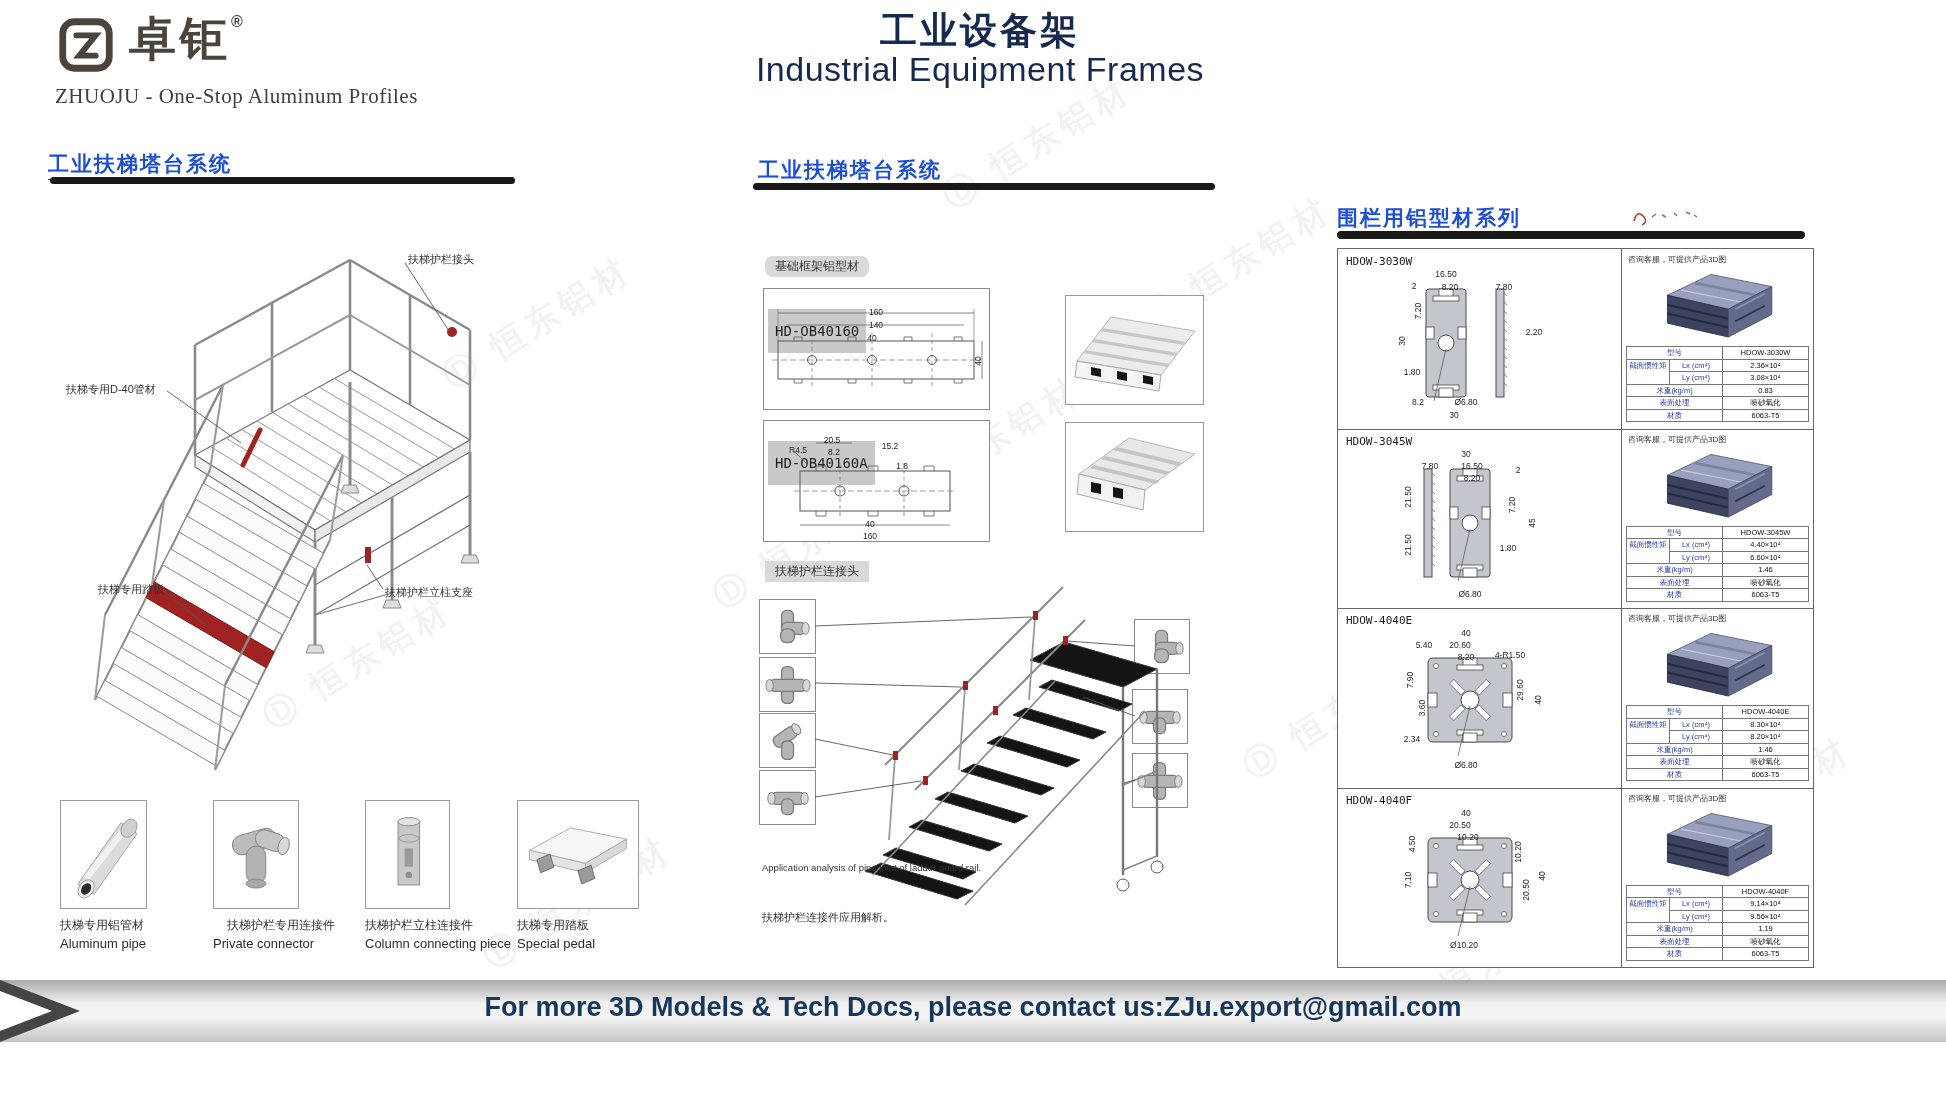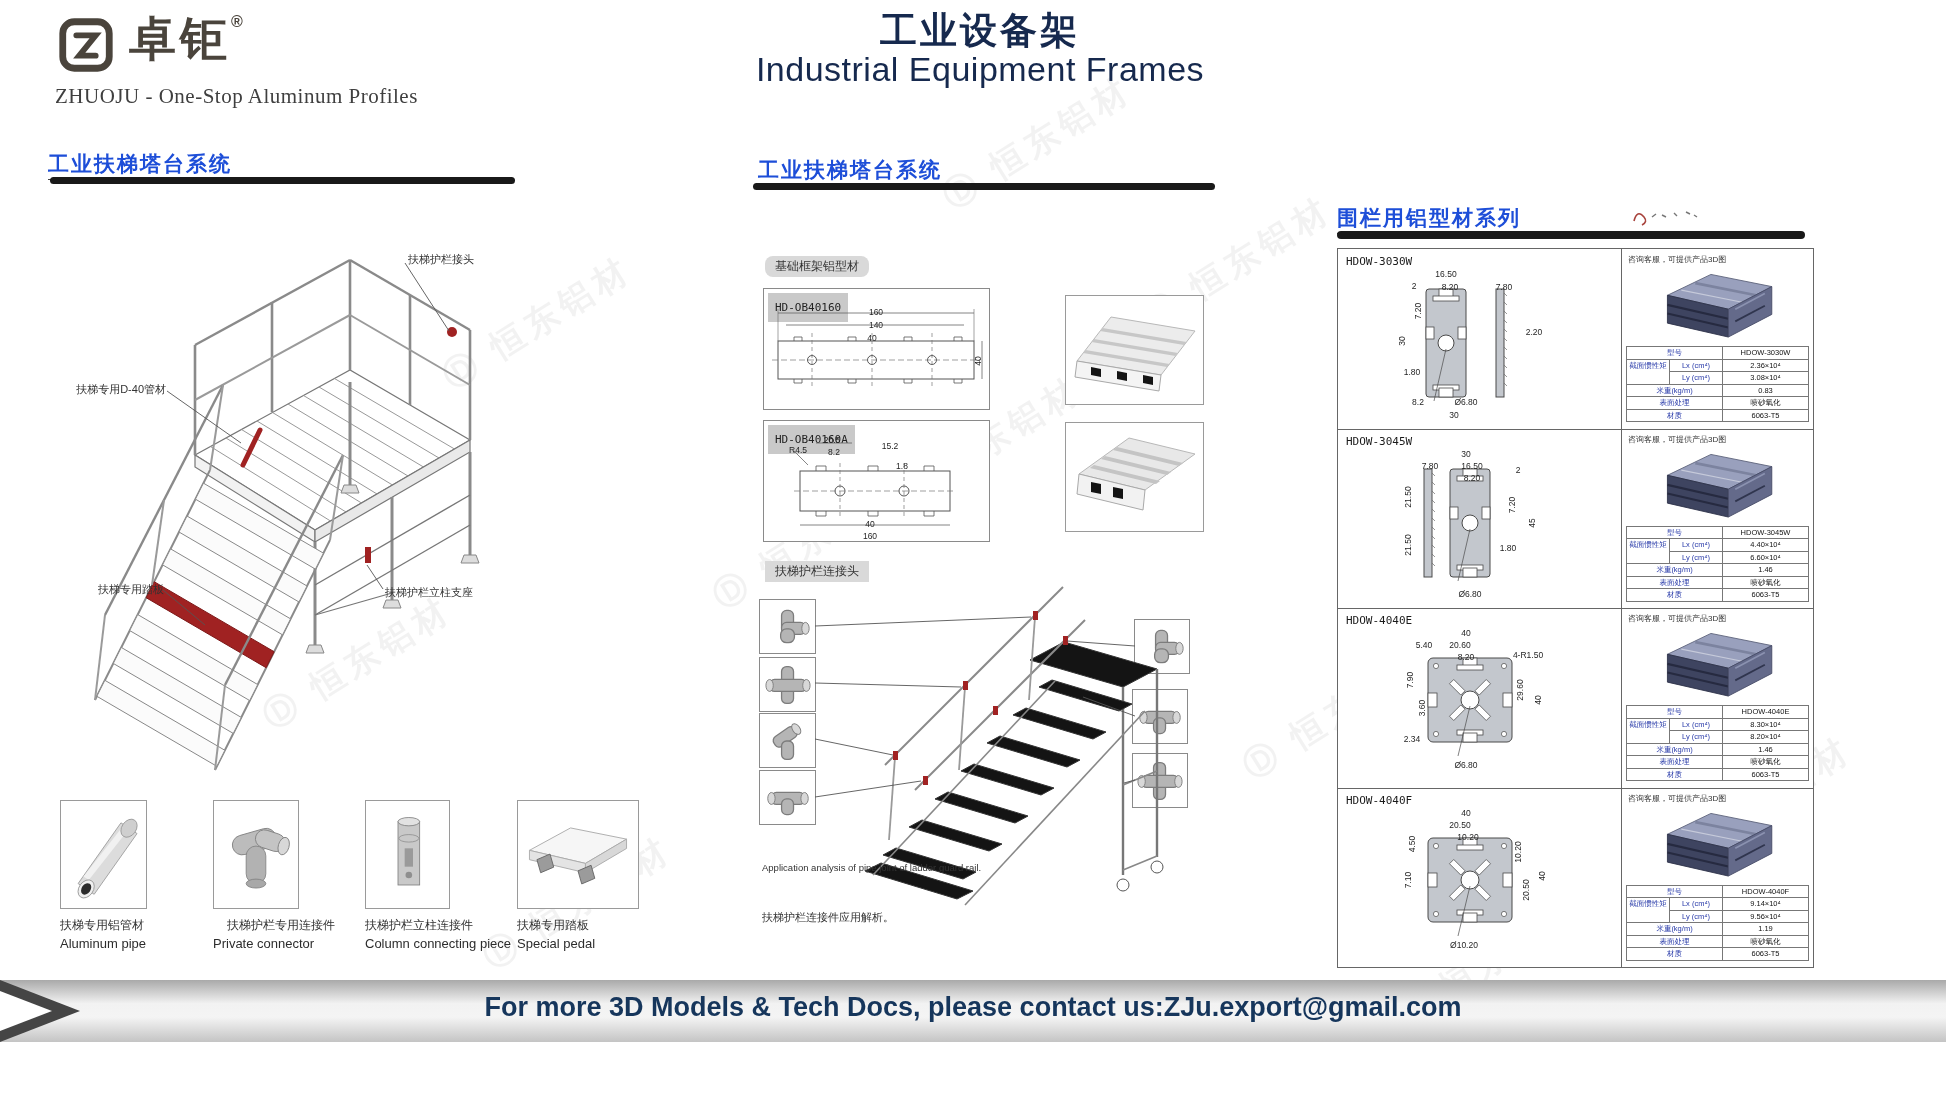--- a/index.html
+++ b/index.html
@@ -19,21 +19,21 @@
   .pbar{background:#191919;border-radius:4px;height:7px;}
   .tag{background:#d9d9d9;color:#333;font-size:12px;padding:2px 10px;display:inline-block;}
   
   .callout{font-size:11px;color:#333;white-space:nowrap;}
   
   .pcard-box{position:absolute;border:1px solid #9a9a9a;background:#fff;display:flex;align-items:center;justify-content:center;}
   .pcap-cn{position:absolute;font-size:12px;color:#333;}
   .pcap-en{position:absolute;font-size:13px;color:#2c2c2c;}
   
   .dbox{position:absolute;border:1px solid #8a8a8a;background:#fff;}
-  .chip{position:absolute;left:4px;top:4px;background:#c9c9c9;font-size:11px;padding:8px 7px;color:#222;
+  .chip{position:absolute;left:4px;top:20px;background:#c9c9c9;font-size:14px;padding:14px 7px;color:#222;
         font-family:"DejaVu Sans Mono",monospace;}
   .dim{position:absolute;font-size:8.5px;color:#1f1f1f;white-space:nowrap;transform:translate(-50%,0);}
   .dim.v{transform:translate(-50%,-50%) rotate(-90deg);}
   .conn-box{position:absolute;border:1px solid #8a8a8a;background:#fff;display:flex;align-items:center;justify-content:center;}
   .cap-en{font-size:9.5px;color:#333;}
   .cap-cn{font-size:11px;color:#333;margin-top:28px;}
   .photo{position:absolute;border:1px solid #9a9a9a;background:#fff;display:flex;align-items:center;justify-content:center;}
   
   .fence{position:absolute;left:1337px;top:248px;width:475px;height:718px;border:1px solid #666;background:#fff;}
   .fence-row{position:absolute;left:0;width:100%;height:179.5px;border-bottom:1px solid #666;}
@@ -148,21 +148,21 @@
         <rect x="310" y="362" width="6" height="16" fill="#a02222"></rect>
         <circle cx="397" cy="147" r="5" fill="#a02222"></circle>
         <line x1="350" y1="78" x2="394" y2="146" stroke="#555" stroke-width="0.9"></line>
         <line x1="112" y1="206" x2="186" y2="258" stroke="#555" stroke-width="0.9"></line>
         <line x1="108" y1="405" x2="150" y2="440" stroke="#555" stroke-width="0.9"></line>
         <line x1="328" y1="404" x2="312" y2="380" stroke="#555" stroke-width="0.9"></line>
       </svg>
   </div>
 
   <div class="abs callout" style="left:408px;top:252px;">扶梯护栏接头</div>
-  <div class="abs callout" style="left:66px;top:382px;width:100px;text-align:right;">扶梯专用D-40管材</div>
+  <div class="abs callout" style="left:66px;top:382px;width:100px;text-align:left;">扶梯专用D-40管材</div>
   <div class="abs callout" style="left:86px;top:582px;width:78px;text-align:right;">扶梯专用踏板</div>
   <div class="abs callout" style="left:385px;top:585px;">扶梯护栏立柱支座</div>
 
   <div id="product-row">
       <div>
         <div class="pcard-box" style="left: 60px; top: 800px; width: 85px; height: 107px;">
           <div>
             <svg width="80" height="100" viewBox="0 0 86 112">
     <polygon points="14,88 62,20 80,32 32,100" fill="#dcdcdc" stroke="#9c9c9c"></polygon>
     <polygon points="20,80 64,24 70,28 26,84" fill="#f1f1f1"></polygon>
@@ -584,21 +584,21 @@
     <circle cx="138" cy="38" r="2.6" fill="#fff" stroke="#4a4a4a" stroke-width=".7"></circle>
     <circle cx="70" cy="106" r="2.6" fill="#fff" stroke="#4a4a4a" stroke-width=".7"></circle>
     <circle cx="138" cy="106" r="2.6" fill="#fff" stroke="#4a4a4a" stroke-width=".7"></circle>
     <line x1="104" y1="78" x2="92" y2="128" stroke="#4a4a4a" stroke-width=".7"></line>
                 </svg>
               </div>
               <span class="dim" style="left: 100px; top: 0px;">40</span>
               <span class="dim" style="left: 94px; top: 12px;">20.60</span>
               <span class="dim" style="left: 58px; top: 12px;">5.40</span>
               <span class="dim" style="left: 100px; top: 24px;">8.20</span>
-              <span class="dim" style="left: 162px; top: 22px; text-align: center;">4-R1.50</span>
+              <span class="dim" style="left: 144px; top: 22px; text-align: center;">4-R1.50</span>
               <span class="dim v" style="left: 44px; top: 52px;">7.90</span>
               <span class="dim v" style="left: 56px; top: 80px;">3.60</span>
               <span class="dim" style="left: 46px; top: 106px;">2.34</span>
               <span class="dim v" style="left: 154px; top: 62px;">29.60</span>
               <span class="dim v" style="left: 172px; top: 72px;">40</span>
               <span class="dim" style="left: 100px; top: 132px;">Ø6.80</span>
             </div>
           </div>
           <div class="f-right">
             <div class="f-note">咨询客服，可提供产品3D图</div>

